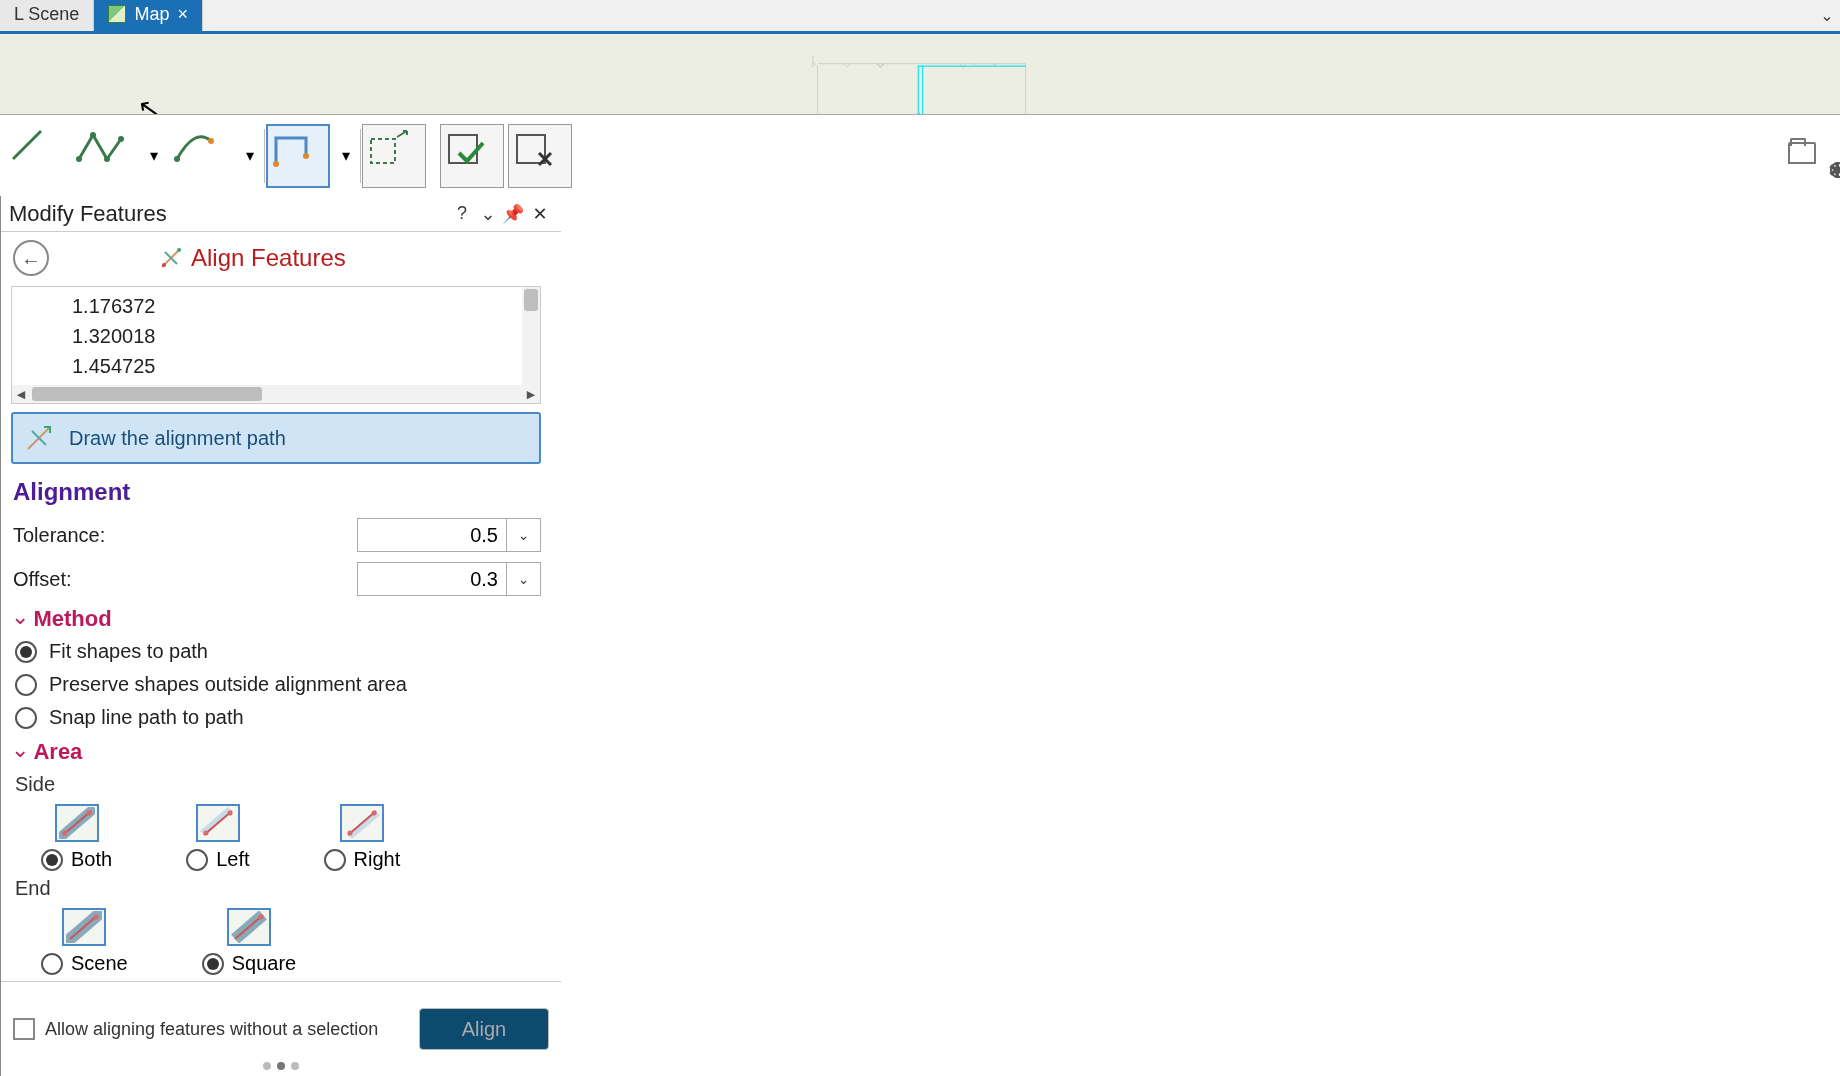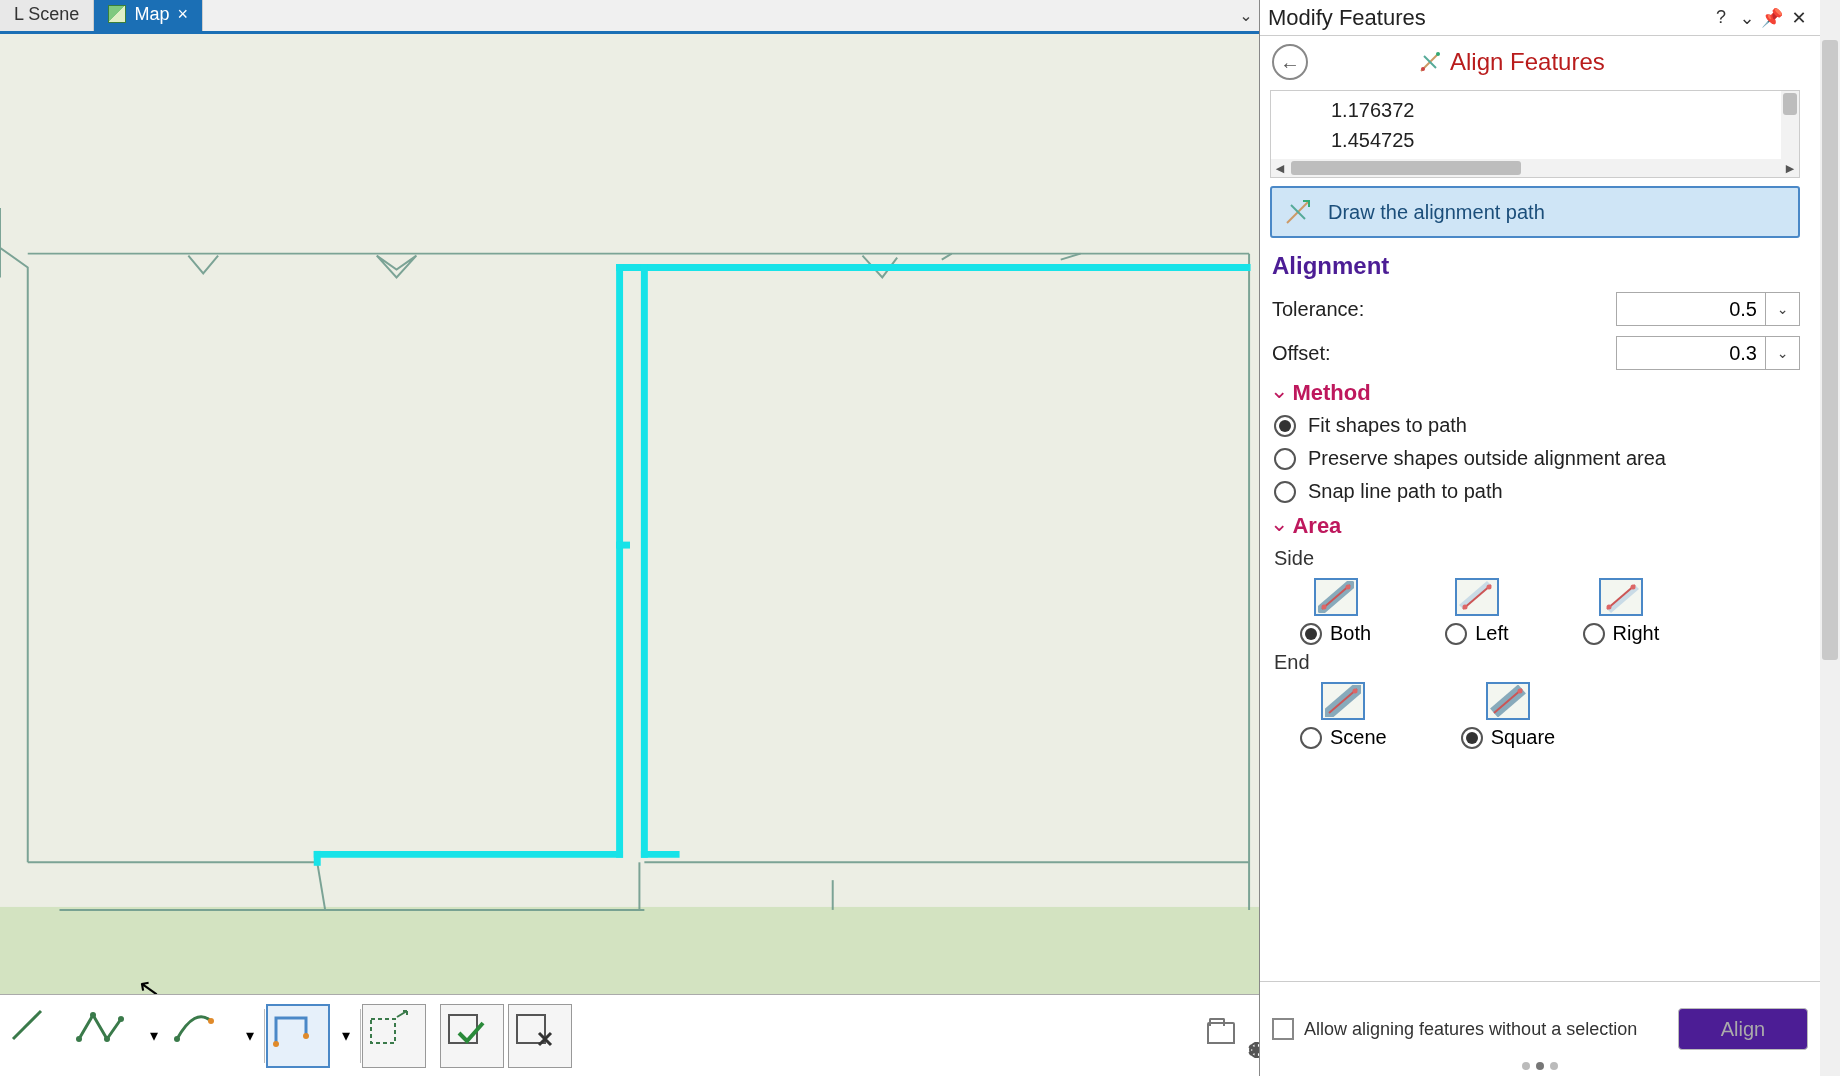--- a/index.html
+++ b/index.html
@@ -1,18 +1,18 @@
 <!DOCTYPE html>
 <html><head>
 <meta charset="utf-8">
 <style>
 * { box-sizing: border-box; margin: 0; padding: 0; font-family: "Segoe UI", Arial, sans-serif; }
 html, body { width: 1840px; height: 1076px; overflow: hidden; background: #fff; }
 
-.root { display: flex; width: 100%; height: 100%; }
+.root { display: flex; width: 100%; height: 100%; flex-direction: column; }
 
 
 .left { flex: 1; display: flex; flex-direction: column; min-width: 0; position: relative; }
 
 .tabbar { height: 34px; background: #f0f0f0; border-bottom: 3px solid #1b6fb5; display: flex; align-items: flex-end; }
 .tab { height: 34px; padding: 0 14px; display: flex; align-items: center; gap: 8px; font-size: 18px; color: #333; border-right: 1px solid #ccc; cursor: pointer; }
 .tab.inactive { background: #e8e8e8; }
 .tab.active { background: #1b6fb5; color: #fff; }
 .tab .x { font-size: 18px; }
 .tabbar-fill { flex: 1; }
@@ -83,21 +83,21 @@
 .icon-grid { display:flex; gap:74px; margin:2px 0 6px 30px; }
 .icon-grid2 { display:flex; gap:74px; margin:2px 0 6px 30px; }
 .opt { display:flex; flex-direction:column; align-items:center; gap:6px; }
 .opt .pic { width:44px; height:38px; border:2px solid #4a88c7; background:#f3f6f0; display:flex; align-items:center; justify-content:center; }
 .opt .pic svg { width:36px; height:32px; }
 .opt .rl { display:flex; align-items:center; gap:8px; font-size:20px; }
 
 .footer { border-top:1px solid #ccc; padding:26px 12px 8px 12px; display:flex; align-items:center; gap:10px; }
 .footer .cb { width:22px; height:22px; border:2px solid #888; }
 .footer .ftxt { font-size:18px; color:#333; flex:1; line-height:22px; }
-.align-btn { width:130px; height:42px; border:1px solid #bbb; border-radius:4px; color:#aaa; font-size:20px; background:#4c1d95; display:flex; align-items:center; justify-content:center; }
+.align-btn { width:130px; height:42px; border:1px solid #bbb; border-radius:4px; color:#aaa; font-size:20px; background:#0c4a6e; display:flex; align-items:center; justify-content:center; }
 
 .dots { display:flex; gap:6px; justify-content:center; padding:4px 0 6px 0; }
 .dots span { width:8px; height:8px; border-radius:50%; background:#bbb; }
 .dots span.on { background:#777; }
 
 
 .outer-scroll { width:20px; background:#f0f0f0; position:relative; }
 .outer-scroll .thumb { position:absolute; top:40px; left:2px; right:2px; height:620px; background:#c9c9c9; border-radius:3px; }
 </style>
 </head>
@@ -237,20 +237,21 @@
         </span>
         <span>Align Features</span>
       </div>
     </div>
 
     <div class="panel-body">
 
       <div class="listbox">
         <div class="items">
           <div>1.176372</div>
+          <div>1.320018</div>
           <div>1.454725</div>
         </div>
         <div class="vscroll">
           <div class="up">▲</div>
           <div class="thumb"></div>
           <div class="dn" style="position:absolute;bottom:0;left:0;right:0">▼</div>
         </div>
         <div class="hscroll">
           <div class="lt">◀</div>
           <div class="thumb"></div>

